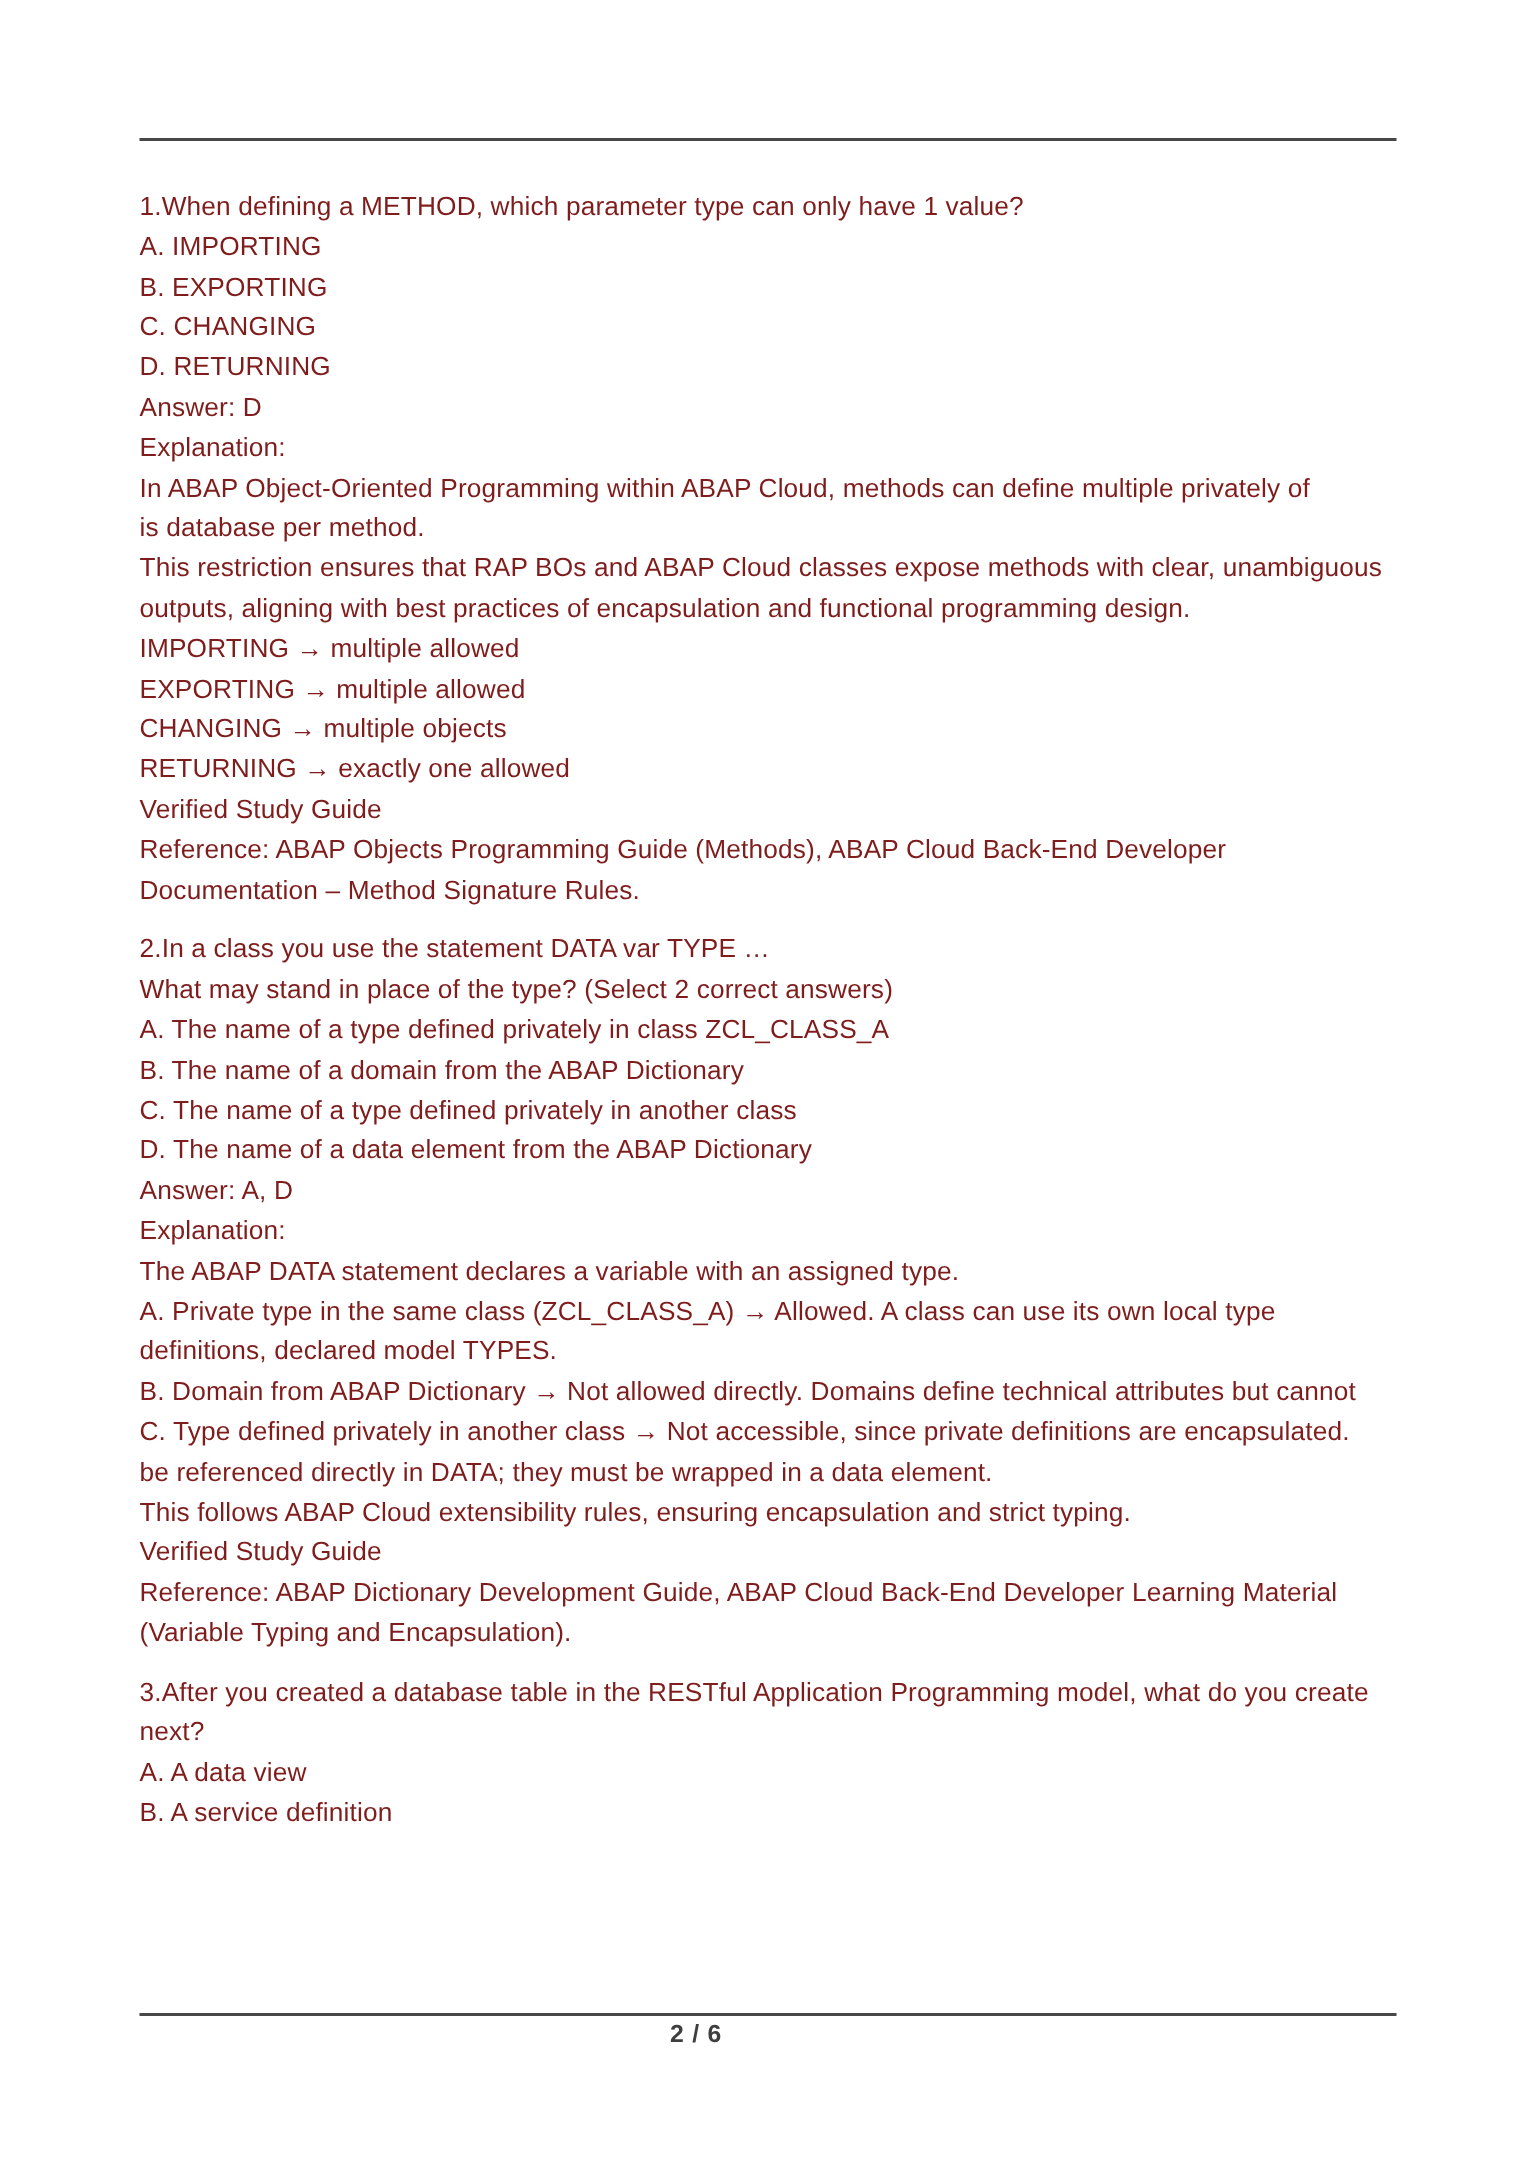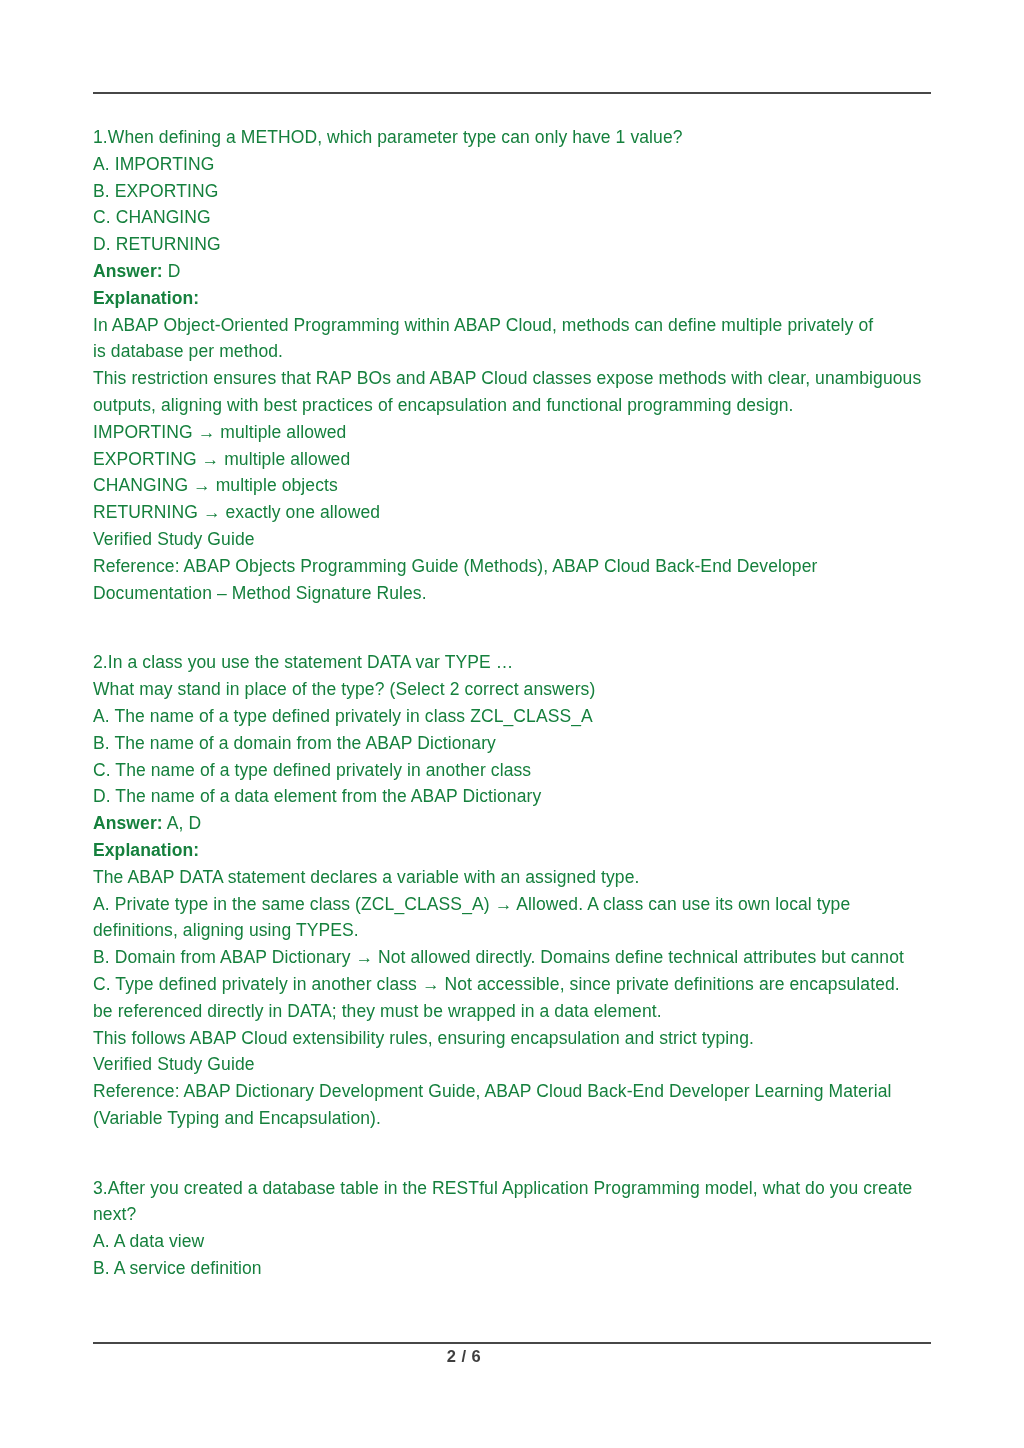--- a/index.html
+++ b/index.html
@@ -20,29 +20,29 @@
     height: 2px;
     background: #474747;
   }
   .document-body {
     position: absolute;
     left: 93px;
     top: 124px;
     width: 840px;
     font-size: 17.5px;
     line-height: 26.8px;
-    color: #15803d;
+    color: #7f1d1d;
     letter-spacing: 0.1px;
   }
-  .question-block + .question-block { margin-top: 43px; }
+  .question-block + .question-block { margin-top: 13px; }
   .text-line {
     height: 26.8px;
     white-space: pre;
   }
-  .bold { font-weight: bold; }
+  .bold { font-weight: normal; }
   .footer-rule {
     position: absolute;
     left: 93px;
     top: 1342px;
     width: 838px;
     height: 2px;
     background: #474747;
   }
   .footer-page {
     position: absolute;
@@ -86,21 +86,21 @@
         <div class="text-line">2.In a class you use the statement DATA var TYPE …</div>
         <div class="text-line">What may stand in place of the type? (Select 2 correct answers)</div>
         <div class="text-line">A. The name of a type defined privately in class ZCL_CLASS_A</div>
         <div class="text-line">B. The name of a domain from the ABAP Dictionary</div>
         <div class="text-line">C. The name of a type defined privately in another class</div>
         <div class="text-line">D. The name of a data element from the ABAP Dictionary</div>
         <div class="text-line"><span class="bold">Answer:</span> A, D</div>
         <div class="text-line"><span class="bold">Explanation:</span></div>
         <div class="text-line">The ABAP DATA statement declares a variable with an assigned type.</div>
         <div class="text-line">A. Private type in the same class (ZCL_CLASS_A) → Allowed. A class can use its own local type</div>
-        <div class="text-line">definitions, aligning using TYPES.</div>
+        <div class="text-line">definitions, declared model TYPES.</div>
         <div class="text-line">B. Domain from ABAP Dictionary → Not allowed directly. Domains define technical attributes but cannot</div>
         <div class="text-line">C. Type defined privately in another class → Not accessible, since private definitions are encapsulated.</div>
         <div class="text-line">be referenced directly in DATA; they must be wrapped in a data element.</div>
         <div class="text-line">This follows ABAP Cloud extensibility rules, ensuring encapsulation and strict typing.</div>
         <div class="text-line">Verified Study Guide</div>
         <div class="text-line">Reference: ABAP Dictionary Development Guide, ABAP Cloud Back-End Developer Learning Material</div>
         <div class="text-line">(Variable Typing and Encapsulation).</div>
       </div>
       <div class="question-block">
         <div class="text-line">3.After you created a database table in the RESTful Application Programming model, what do you create</div>

